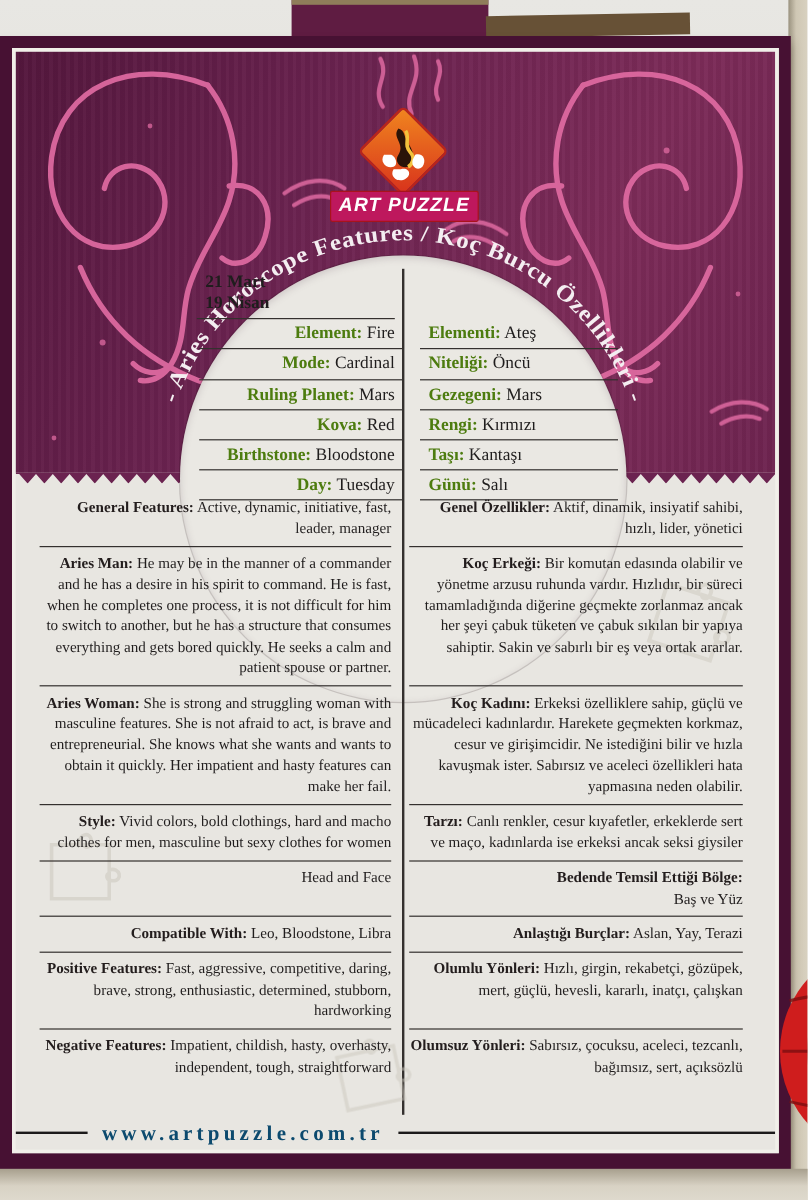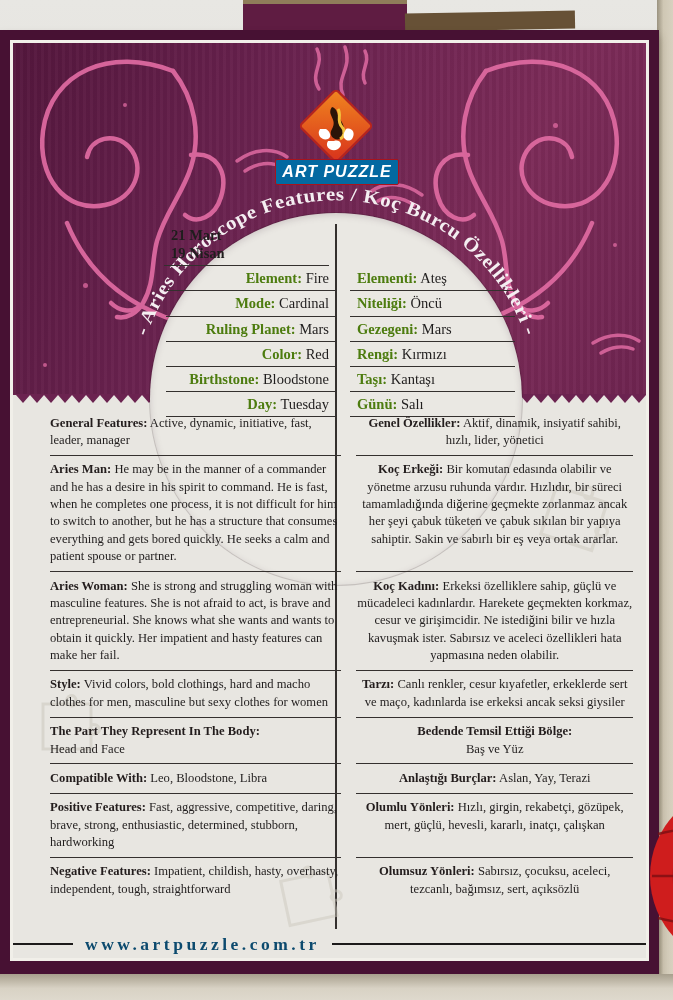--- a/index.html
+++ b/index.html
@@ -31,21 +31,21 @@
   
   .circle{position:absolute;left:137px;top:170px;width:372px;height:372px;border-radius:50%;
        background:#eae8e3;box-shadow:0 0 0 1px rgba(40,20,30,.18), inset 0 2px 6px rgba(120,100,110,.25);}
   .header-art{position:absolute;left:0;top:0;width:633px;height:360px;pointer-events:none;}
   .pink-dot{position:absolute;border-radius:50%;background:#e06ba2;opacity:.75;}
   
   .logo-wrap{position:absolute;left:271px;top:52px;width:104px;height:94px;text-align:center;}
   .logo-diamond{position:absolute;left:25px;top:4px;width:50px;height:50px;transform:rotate(45deg);
        background:linear-gradient(135deg,#f0851f,#d8321c);border:2px solid #b8241c;border-radius:5px;}
   .logo-flames{position:absolute;left:18px;top:0;width:68px;height:62px;}
-  .logo-banner{position:absolute;left:-9px;top:64px;width:122px;height:24px;background:#0369a1;
+  .logo-banner{position:absolute;left:-9px;top:64px;width:122px;height:24px;background:#be185d;
        border:1px solid #a8131c;border-radius:2px;color:#fff;font-weight:bold;font-style:italic;
        font-family:"Liberation Sans",sans-serif;font-size:16px;line-height:23px;letter-spacing:1px;}
   
   .arc-svg{position:absolute;left:0;top:0;width:633px;height:360px;}
   .arc-svg text{fill:#f4eef1;font-weight:bold;font-family:"Liberation Serif",serif;}
   
   .info-table{position:absolute;left:137px;top:180px;width:372px;color:#1f1d1d;}
   .info-row{display:flex;}
   .cell-en{width:179px;text-align:right;padding:3px 7px 3px 0;border-bottom:1.5px solid #34302e;
        margin-left:16px;width:163px;}
@@ -53,23 +53,23 @@
        margin-left:14px;}
   .info-row .lbl{font-weight:bold;color:#4d7c0f;}
   .info-table{font-size:14.5px;line-height:1.25;}
   .dates .cell-en,.dates .cell-tr{font-weight:bold;}
   
   .divider{position:absolute;left:322px;top:181px;width:1.6px;height:705px;background:#34302e;}
   
   .sections{position:absolute;left:0;top:366px;width:633px;color:#201d1d;
        font-size:12.6px;line-height:1.38;}
   .sec-row{display:flex;align-items:stretch;}
-  .sec-en{width:293px;margin-left:37px;margin-right:10px;text-align:left;
+  .sec-en{width:293px;margin-left:20px;margin-right:10px;text-align:right;
        padding:5.5px 0;border-bottom:1.5px solid #34302e;}
-  .sec-tr{width:278px;margin-left:5px;margin-right:13px;text-align:center;
+  .sec-tr{width:278px;margin-left:5px;margin-right:13px;text-align:right;
        padding:5.5px 0;border-bottom:1.5px solid #34302e;}
   .sec-row:last-child .sec-en,.sec-row:last-child .sec-tr{border-bottom:none;}
   .sec-lbl{font-weight:bold;color:#231d1d;}
   .stacked .sec-lbl{display:block;}
   
   .footer{position:absolute;left:0;top:886px;width:633px;height:30px;display:flex;align-items:center;}
   .footer-line{height:2px;background:#1c1a1a;}
   .footer-line.l{flex:0 0 60px;}
   .footer-line.r{flex:1;}
   .footer-url{padding:0 12px;font-weight:bold;font-size:17.5px;letter-spacing:3.5px;color:#0c4a6e;}
@@ -165,21 +165,21 @@
         </div>
         <div class="info-row">
           <div class="cell-en"><span class="lbl">Mode:</span> <span>Cardinal</span></div>
           <div class="cell-tr"><span class="lbl">Niteliği:</span> <span>Öncü</span></div>
         </div>
         <div class="info-row">
           <div class="cell-en"><span class="lbl">Ruling Planet:</span> <span>Mars</span></div>
           <div class="cell-tr"><span class="lbl">Gezegeni:</span> <span>Mars</span></div>
         </div>
         <div class="info-row">
-          <div class="cell-en"><span class="lbl">Color:</span> <span>Red</span></div>
+          <div class="cell-en"><span class="lbl">Kova:</span> <span>Red</span></div>
           <div class="cell-tr"><span class="lbl">Rengi:</span> <span>Kırmızı</span></div>
         </div>
         <div class="info-row">
           <div class="cell-en"><span class="lbl">Birthstone:</span> <span>Bloodstone</span></div>
           <div class="cell-tr"><span class="lbl">Taşı:</span> <span>Kantaşı</span></div>
         </div>
         <div class="info-row">
           <div class="cell-en"><span class="lbl">Day:</span> <span>Tuesday</span></div>
           <div class="cell-tr"><span class="lbl">Günü:</span> <span>Salı</span></div>
         </div>
@@ -213,21 +213,21 @@
           <div class="sec-en"><span class="sec-lbl">Aries Woman:</span> <span>She is strong and struggling woman with masculine features. She is not afraid to act, is brave and entrepreneurial. She knows what she wants and wants to obtain it quickly. Her impatient and hasty features can make her fail.</span></div>
           <div class="sec-tr"><span class="sec-lbl">Koç Kadını:</span> <span>Erkeksi özelliklere sahip, güçlü ve mücadeleci kadınlardır. Harekete geçmekten korkmaz, cesur ve girişimcidir. Ne istediğini bilir ve hızla kavuşmak ister. Sabırsız ve aceleci özellikleri hata yapmasına neden olabilir.</span></div>
         </div>
 
         <div class="sec-row">
           <div class="sec-en"><span class="sec-lbl">Style:</span> <span>Vivid colors, bold clothings, hard and macho clothes for men, masculine but sexy clothes for women</span></div>
           <div class="sec-tr"><span class="sec-lbl">Tarzı:</span> <span>Canlı renkler, cesur kıyafetler, erkeklerde sert ve maço, kadınlarda ise erkeksi ancak seksi giysiler</span></div>
         </div>
 
         <div class="sec-row stacked">
-          <div class="sec-en"><span class="sec-lbl">The Part They Represent In The Body:</span> <span>Head and Face</span></div>
+          <div class="sec-en"> <span>Head and Face</span></div>
           <div class="sec-tr"><span class="sec-lbl">Bedende Temsil Ettiği Bölge:</span> <span>Baş ve Yüz</span></div>
         </div>
 
         <div class="sec-row">
           <div class="sec-en"><span class="sec-lbl">Compatible With:</span> <span>Leo, Bloodstone, Libra</span></div>
           <div class="sec-tr"><span class="sec-lbl">Anlaştığı Burçlar:</span> <span>Aslan, Yay, Terazi</span></div>
         </div>
 
         <div class="sec-row">
         </div>

